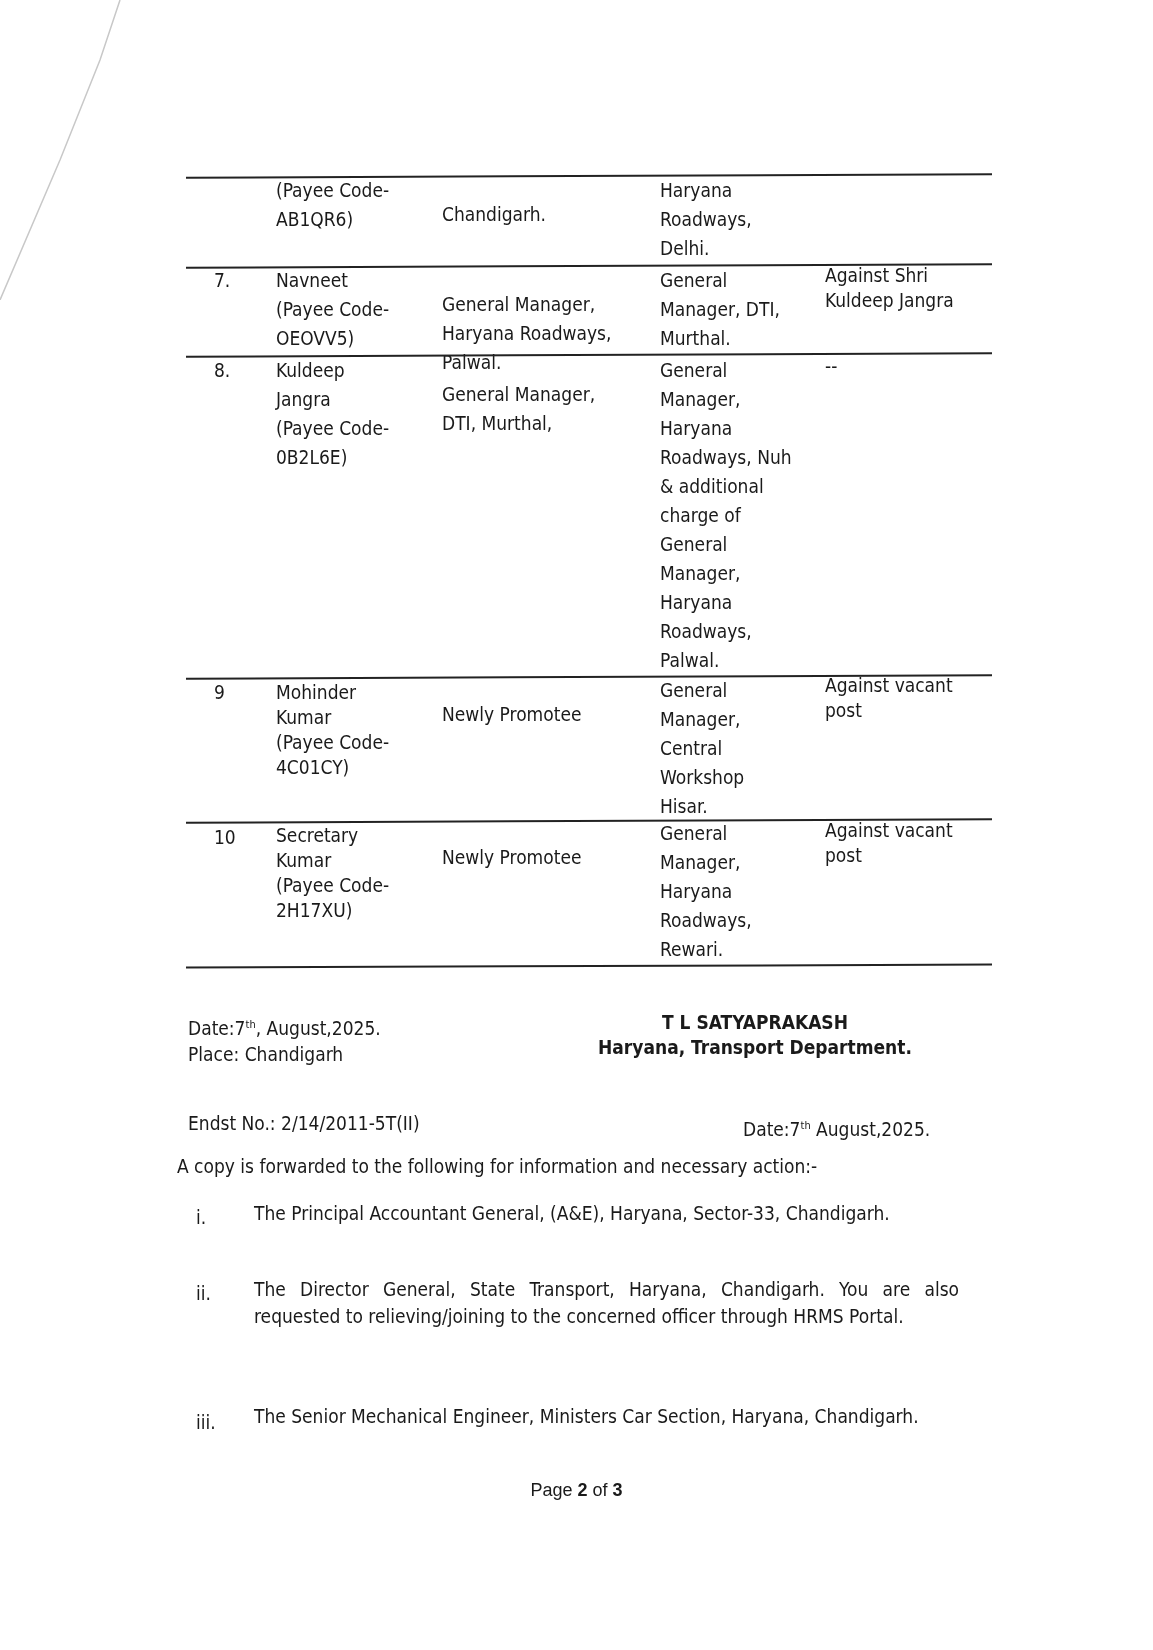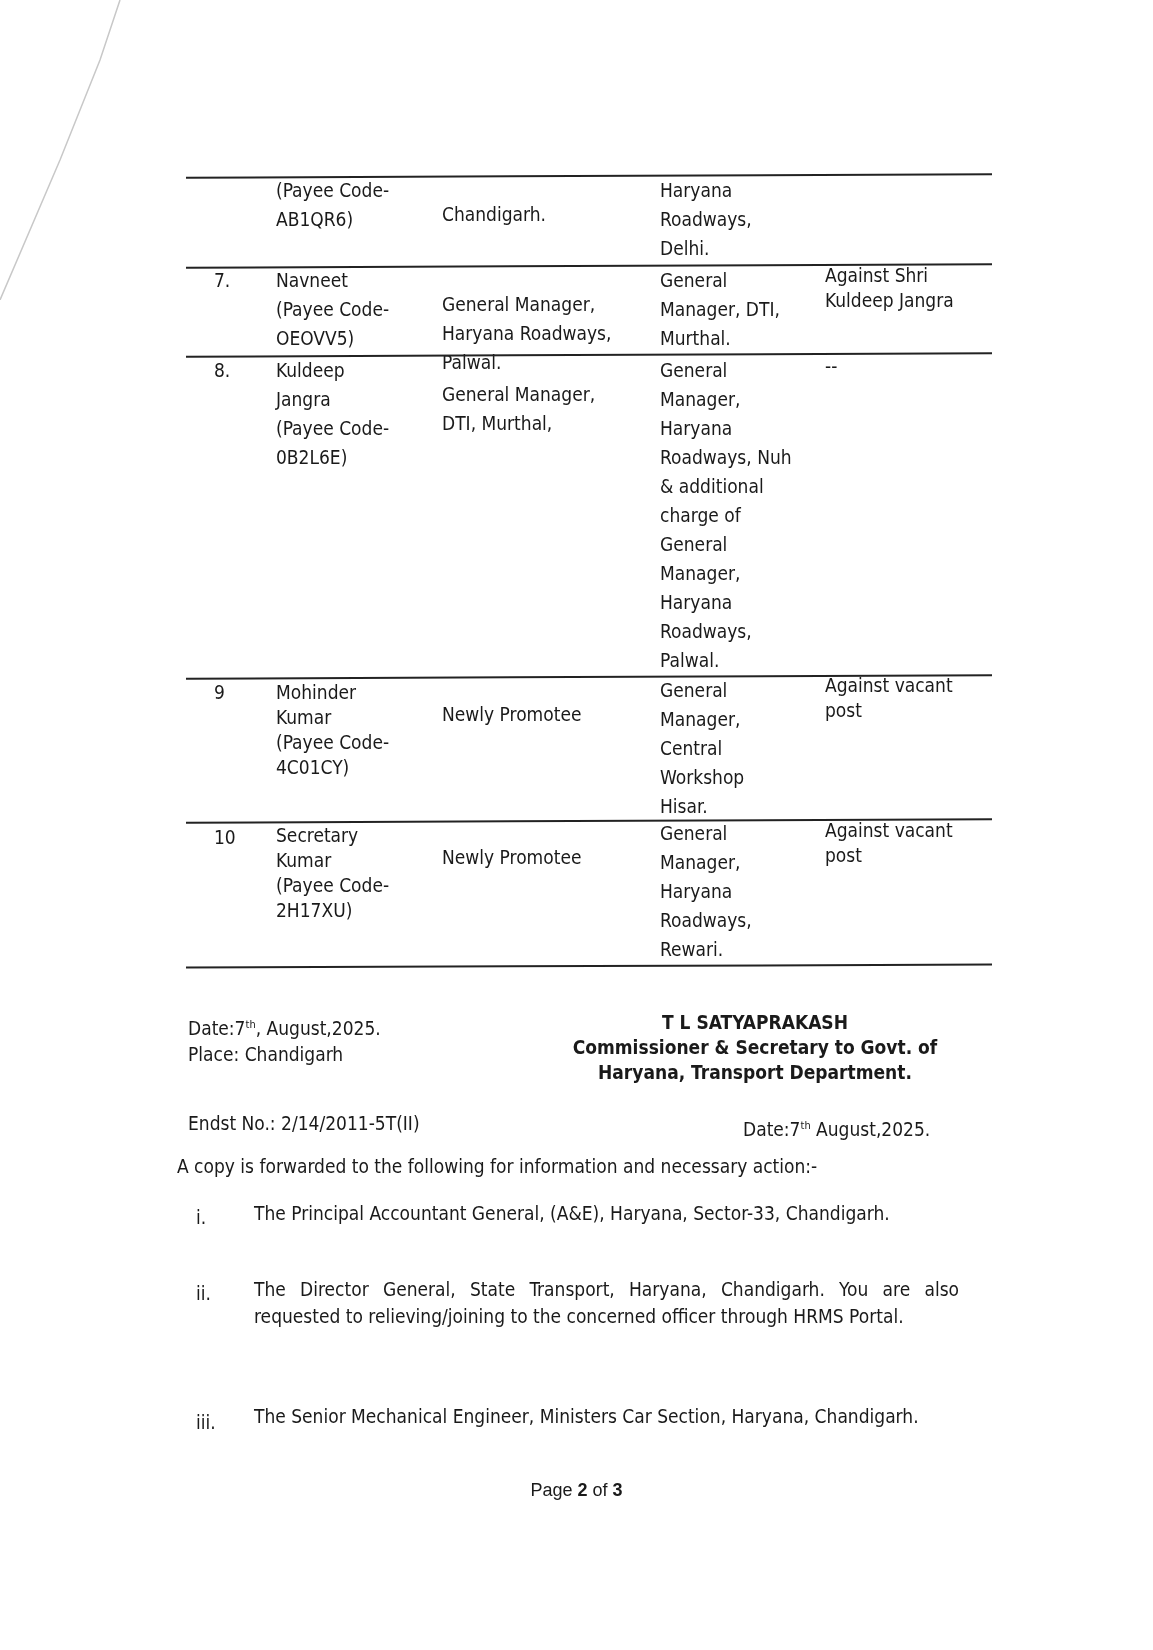--- a/index.html
+++ b/index.html
@@ -168,21 +168,20 @@
   <div class="hr" style="top:965px; transform:rotate(-0.2deg);"></div>
 </div>
 
 <div class="block" style="left:188px; top:1012px; line-height:26px;">
   <div><span>Date:7</span><sup>th</sup><span>, August,2025.</span></div>
   <div>Place: Chandigarh</div>
 </div>
 
 <div class="block sig" style="left:555px; top:1010px; width:400px;">
   <div>T L SATYAPRAKASH</div>
-  <div>Commissioner &amp; Secretary to Govt. of</div>
   <div>Haryana, Transport Department.</div>
 </div>
 
 <div class="block" style="left:188px; top:1112px;">Endst No.: 2/14/2011-5T(II)</div>
 <div class="block" style="left:743px; top:1106px;margin-top:12px;"><span>Date:7</span><sup>th</sup><span> August,2025.</span></div>
 
 <div class="block" style="left:177px; top:1155px;">A copy is forwarded to the following for information and necessary action:-</div>
 
 <div>
   <div>

